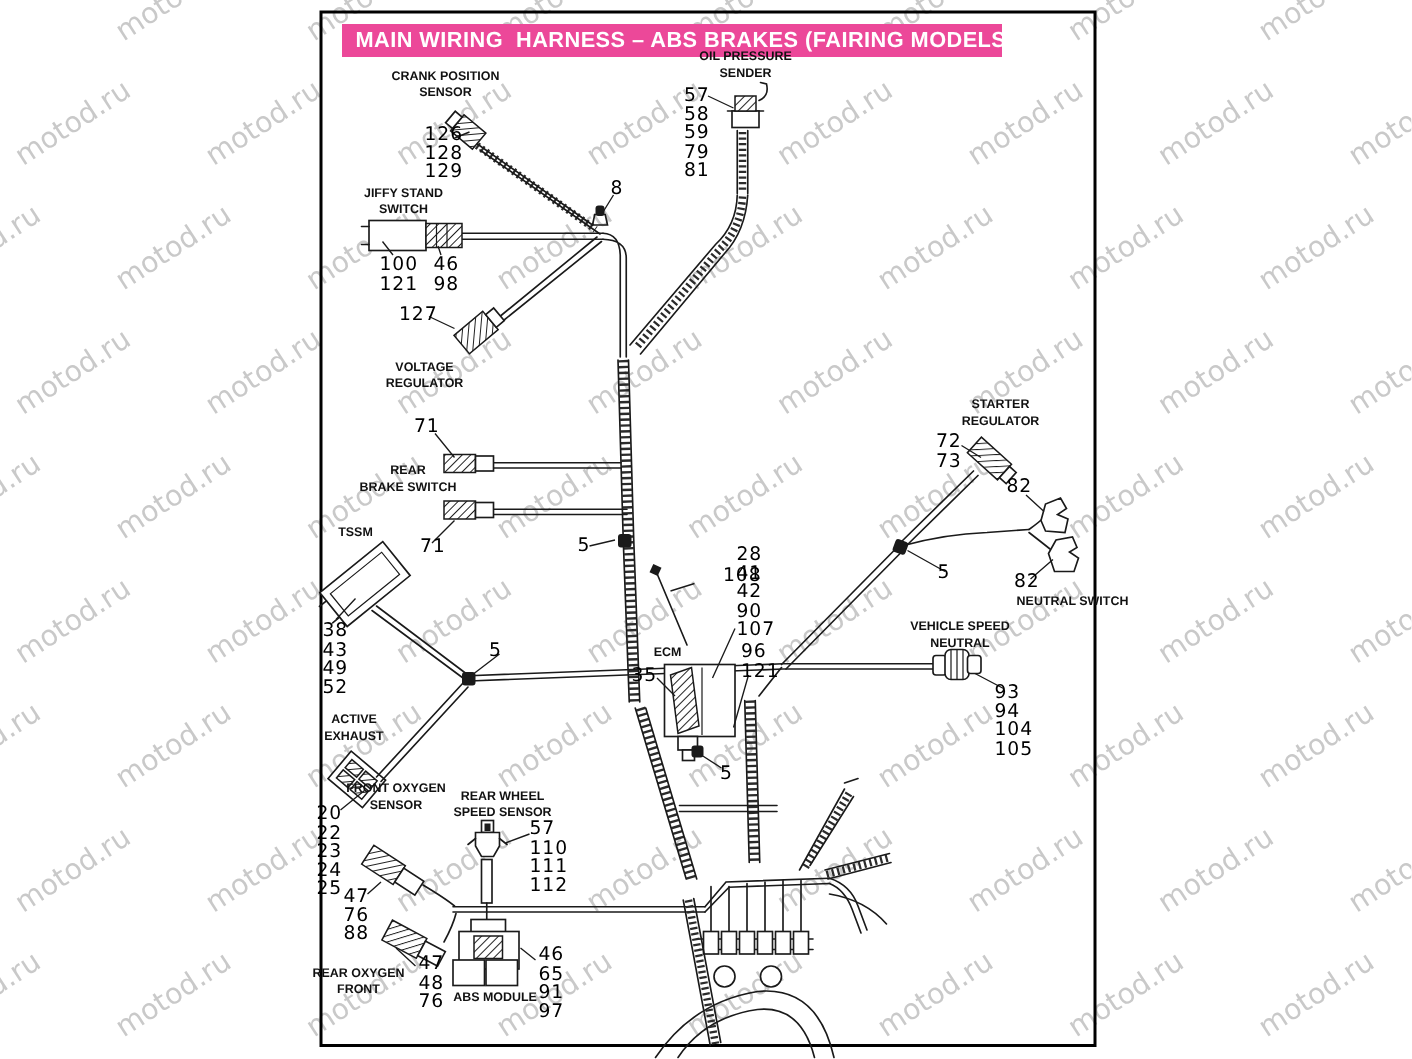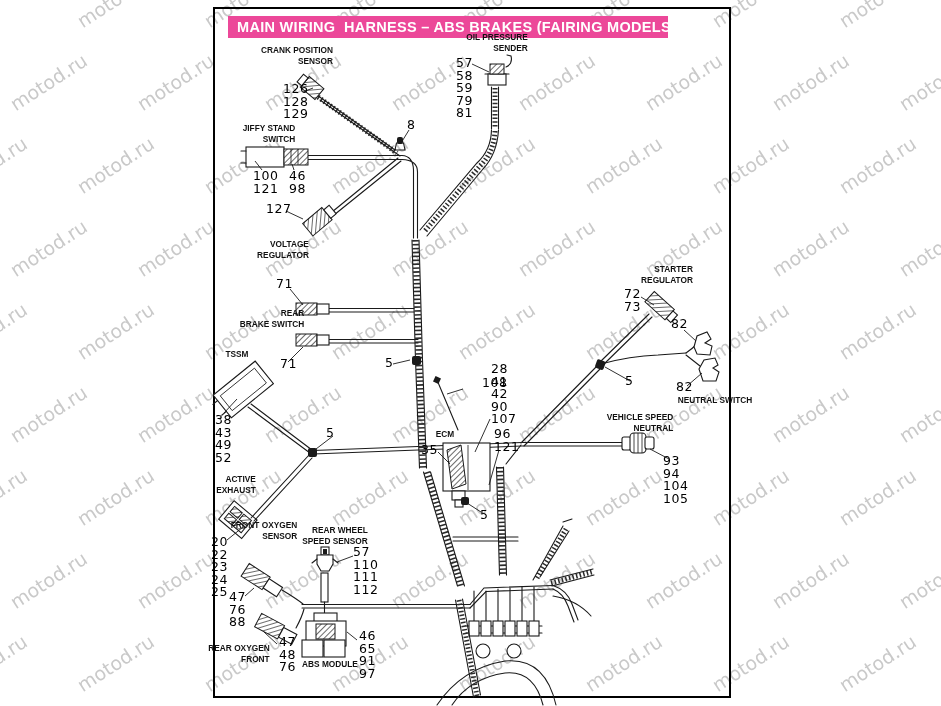--- a/index.html
+++ b/index.html
@@ -15,21 +15,21 @@
   svg{position:absolute;left:0;top:0;}
   .w{stroke:#1a1a1a;stroke-width:1.1;fill:none;stroke-linecap:round;}
   .ldr{stroke:#1a1a1a;stroke-width:0.9;fill:none;}
   .rib{stroke:#2b2b2b;stroke-width:6.5;fill:none;stroke-dasharray:1.6 2.3;}
   .ribs{stroke:#2b2b2b;stroke-width:5;fill:none;stroke-dasharray:1.5 2.2;}
   .hv{fill:#fff;stroke:#1a1a1a;stroke-width:1.1;}
   .hvt{fill:none;stroke:#1a1a1a;stroke-width:.8;}
   .hatch{fill:url(#hp);stroke:#1a1a1a;stroke-width:1;}
   .fillb{fill:#1a1a1a;stroke:none;}
   .clabel{position:absolute;transform:translateX(-50%);font-size:8.3px;line-height:10.5px;
-          font-weight:bold;color:#111;text-align:right;white-space:pre-line;letter-spacing:0px;}
+          font-weight:bold;color:#111;text-align:center;white-space:pre-line;letter-spacing:0px;}
   .callout{position:absolute;font-family:"DejaVu Sans",sans-serif;font-size:12.5px;line-height:12.5px;
            color:#000;white-space:pre-line;letter-spacing:.6px;}
 </style>
 </head>
 <body>
 
 <div class="page">
   <div id="wm-layer">
       <span class="wm" style="left: -55px; top: -12px;">motod.ru</span>
       <span class="wm" style="left: 72px; top: -12px;">motod.ru</span>

